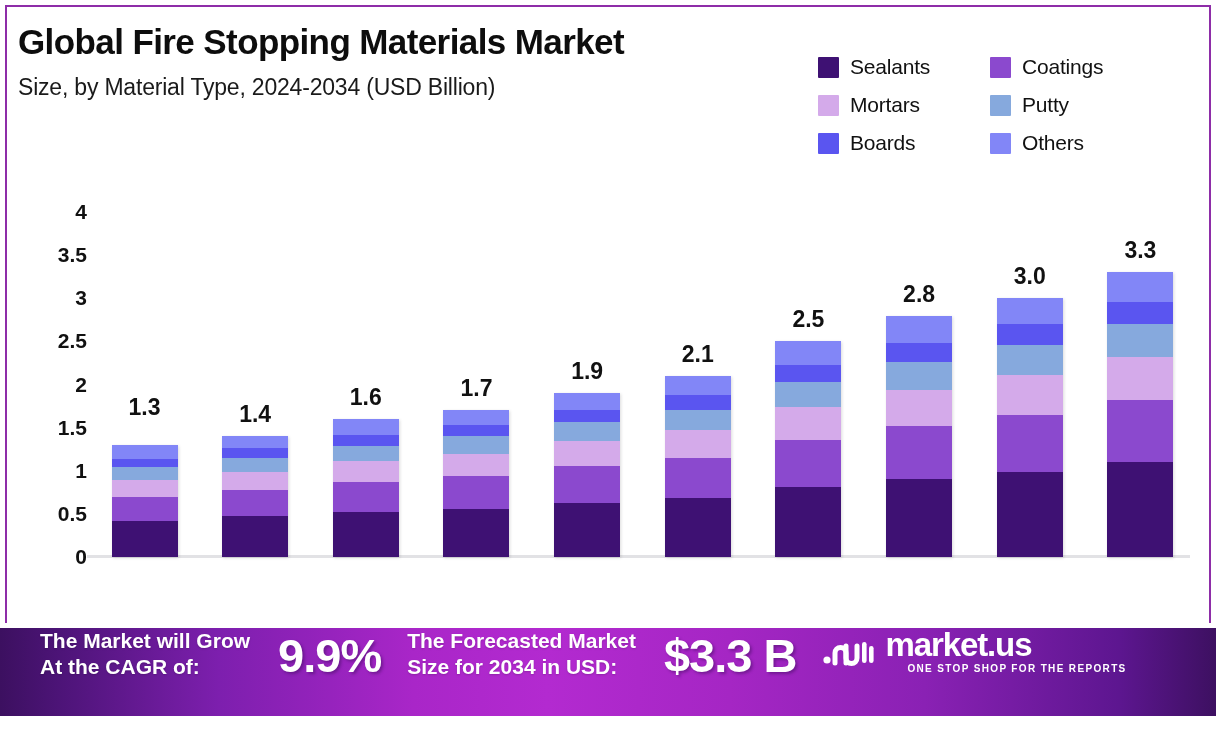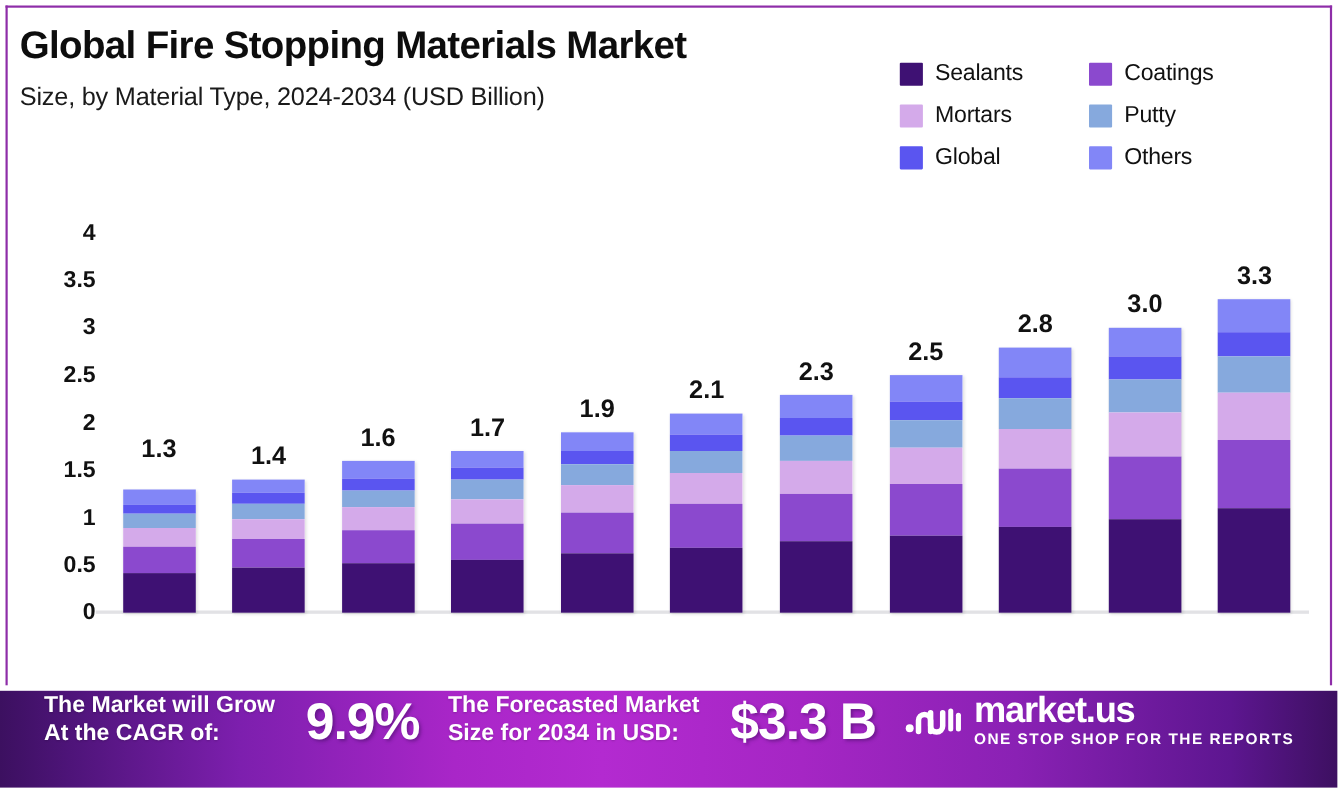--- a/index.html
+++ b/index.html
@@ -211,25 +211,26 @@
   .logo-mark { width: 52px; height: 36px; flex: 0 0 auto; }
   .logo-text { line-height: 1; }
   .logo-name {
     font-size: 33px;
     font-weight: 800;
     letter-spacing: -1.1px;
     color: #ffffff;
   }
   .logo-tag {
     margin-top: 3px;
-    font-size: 14px;
+    font-size: 10px;
     font-weight: 700;
     letter-spacing: 1.35px;
     color: #ffffff;
     white-space: nowrap;
+    margin-left: 22px;
   }
 </style>
 </head>
 <body>
 
 <div id="infographic">
 
   <div class="card"></div>
 
   <div class="header">
@@ -249,21 +250,21 @@
       <div class="legend-item">
         <span class="legend-swatch" style="background: rgb(212, 170, 234);"></span>
         <span class="legend-label">Mortars</span>
       </div>
       <div class="legend-item">
         <span class="legend-swatch" style="background: rgb(134, 169, 221);"></span>
         <span class="legend-label">Putty</span>
       </div>
       <div class="legend-item">
         <span class="legend-swatch" style="background: rgb(90, 85, 240);"></span>
-        <span class="legend-label">Global</span>
+        <span class="legend-label">Boards</span>
       </div>
       <div class="legend-item">
         <span class="legend-swatch" style="background: rgb(130, 134, 247);"></span>
         <span class="legend-label">Others</span>
       </div>
     </div>
 
   <div class="plot">
     <div class="yaxis" id="yaxis">
         <div class="ytick" style="top: 345px;">0</div>
@@ -338,31 +339,20 @@
           <div class="bar-stack">
             <div class="seg" style="height: 59.5125px; background: rgb(62, 17, 115);"></div>
             <div class="seg" style="height: 39.675px; background: rgb(139, 73, 206);"></div>
             <div class="seg" style="height: 27.6px; background: rgb(212, 170, 234);"></div>
             <div class="seg" style="height: 20.7px; background: rgb(134, 169, 221);"></div>
             <div class="seg" style="height: 14.6625px; background: rgb(90, 85, 240);"></div>
             <div class="seg" style="height: 18.975px; background: rgb(130, 134, 247);"></div>
           </div>
         </div>
         <div class="bar-col">
-          <div class="bar-value" style="bottom: 206.375px;">2.3</div>
-          <div class="bar-stack">
-            <div class="seg" style="height: 64.6875px; background: rgb(62, 17, 115);"></div>
-            <div class="seg" style="height: 43.125px; background: rgb(139, 73, 206);"></div>
-            <div class="seg" style="height: 30.1875px; background: rgb(212, 170, 234);"></div>
-            <div class="seg" style="height: 23.2875px; background: rgb(134, 169, 221);"></div>
-            <div class="seg" style="height: 15.525px; background: rgb(90, 85, 240);"></div>
-            <div class="seg" style="height: 21.5625px; background: rgb(130, 134, 247);"></div>
-          </div>
-        </div>
-        <div class="bar-col">
           <div class="bar-value" style="bottom: 223.625px;">2.5</div>
           <div class="bar-stack">
             <div class="seg" style="height: 69.8625px; background: rgb(62, 17, 115);"></div>
             <div class="seg" style="height: 47.4375px; background: rgb(139, 73, 206);"></div>
             <div class="seg" style="height: 32.775px; background: rgb(212, 170, 234);"></div>
             <div class="seg" style="height: 25.0125px; background: rgb(134, 169, 221);"></div>
             <div class="seg" style="height: 17.25px; background: rgb(90, 85, 240);"></div>
             <div class="seg" style="height: 23.2875px; background: rgb(130, 134, 247);"></div>
           </div>
         </div>

